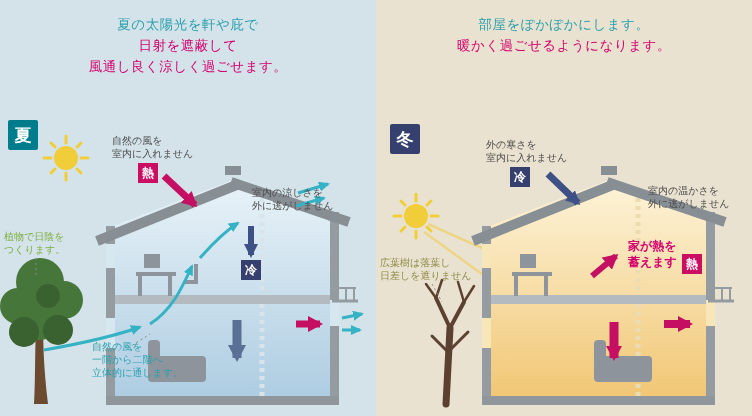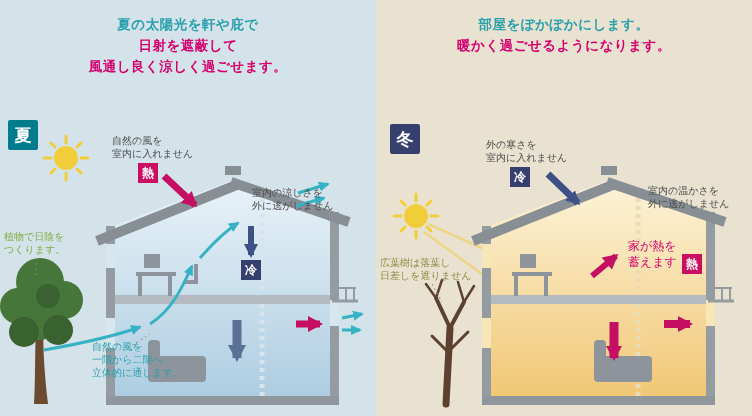--- a/index.html
+++ b/index.html
@@ -3,32 +3,32 @@
 <meta charset="utf-8">
 <style>
   *{margin:0;padding:0;box-sizing:border-box}
   html,body{width:752px;height:416px}
   body{font-family:"Liberation Sans","DejaVu Sans",sans-serif;overflow:hidden}
   .stage{position:relative;width:752px;height:416px;overflow:hidden}
   .panel{position:absolute;top:0;width:376px;height:416px}
   .panel.summer{left:0;background:#d4e3e9}
   .panel.winter{left:376px;background:#eae2d0}
   .titles{position:absolute;top:14px;left:0;width:100%;text-align:center;
-          font-weight:bold;font-size:13.5px;line-height:21px;letter-spacing:.5px}
+          font-weight:normal;font-size:13.5px;line-height:21px;letter-spacing:.5px}
   .t-teal{color:#2aa0ad}
   .t-mag{color:#d4006e}
   .season-badge{position:absolute;width:30px;height:30px;color:#fff;font-size:17px;
           font-weight:bold;display:flex;align-items:center;justify-content:center;border-radius:2px}
   .summer .season-badge{left:8px;top:120px;background:#007c8c}
   .winter .season-badge{left:14px;top:124px;background:#36406e}
   .lbl{position:absolute;font-size:10px;line-height:13px;color:#4b4b4b;white-space:pre-line}
   .lbl-green{color:#7cae3f}
   .lbl-teal{color:#2aa0ad}
   .lbl-olive{color:#8d8a45}
-  .lbl-mag{color:#d4006e;font-weight:normal;font-size:12px;line-height:16px}
+  .lbl-mag{color:#d4006e;font-weight:bold;font-size:12px;line-height:16px}
   .badge-sq{position:absolute;width:20px;height:20px;color:#fff;font-size:12px;font-weight:bold;
           display:flex;align-items:center;justify-content:center}
   .bg-heat{background:#cc0e63}
   .bg-cold{background:#36406e}
   svg.art{position:absolute;left:0;top:0}
 </style>
 </head>
 <body>
 
 <div class="stage">

